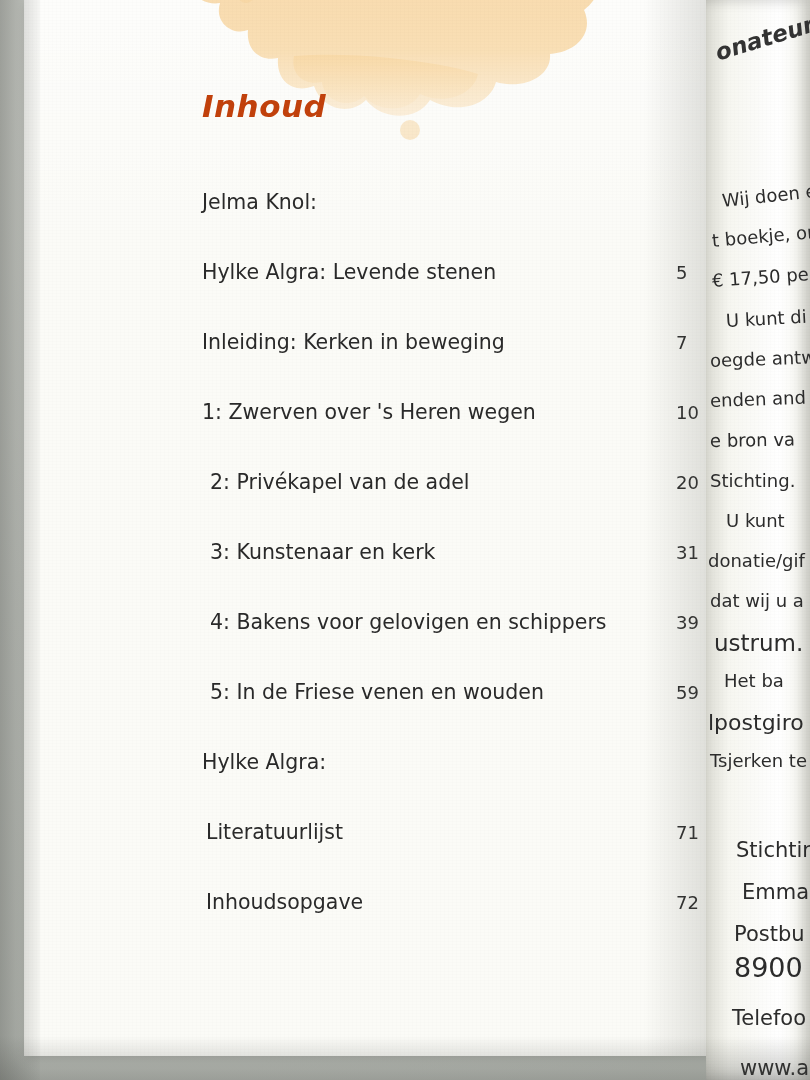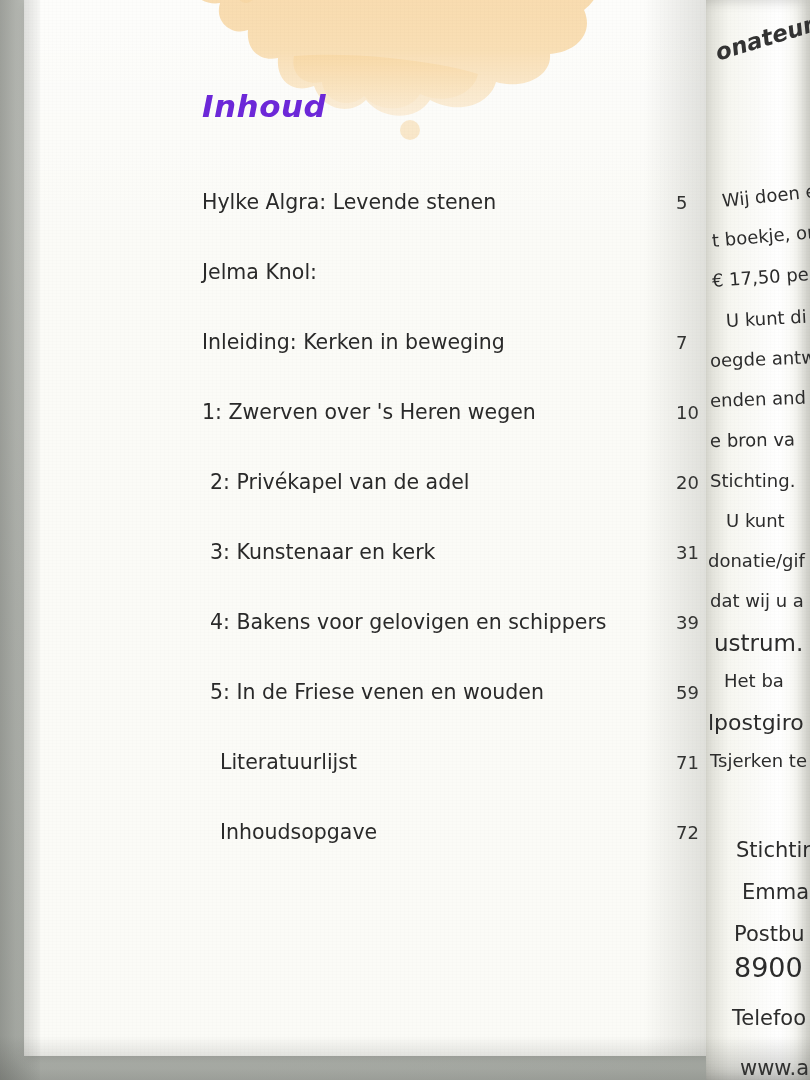--- a/index.html
+++ b/index.html
@@ -69,21 +69,21 @@
   }
 
   .inhoud-title {
     position: absolute;
     left: 178px;
     top: 88px;
     font-family: "DejaVu Sans", sans-serif;
     font-size: 31px;
     font-style: italic;
     font-weight: bold;
-    color: #6d28d9;
+    color: #c2410c;
     letter-spacing: 0.5px;
   }
 
   .toc {
     position: absolute;
     left: 0;
     top: 178px;
     width: 690px;
   }
   .toc-row {
@@ -94,21 +94,21 @@
     position: absolute;
     left: 178px;
     top: 12px;
     font-family: "DejaVu Sans", sans-serif;
     font-size: 20.5px;
     color: #2a2a2a;
     white-space: nowrap;
   }
   .toc-label.indent-1 { left: 178px; }
   .toc-label.indent-2 { left: 186px; }
-  .toc-label.indent-3 { left: 196px; }
+  .toc-label.indent-3 { left: 182px; }
   .toc-page {
     position: absolute;
     left: 652px;
     top: 14px;
     font-family: "DejaVu Sans", sans-serif;
     font-size: 18px;
     color: #2a2a2a;
     text-align: left;
     white-space: nowrap;
   }
@@ -181,30 +181,30 @@
       <circle cx="236" cy="160" r="10" fill="#f3b758" opacity="0.40"></circle>
     </svg>
 
     <div class="lightwash"></div>
 
     <div class="inhoud-title">Inhoud</div>
 
     <div class="toc">
 
       <div class="toc-row">
+        <span class="toc-label indent-1">Jelma Knol:</span>
+        <span class="toc-page"></span>
+      </div>
+
+      <div class="toc-row">
         <span class="toc-label indent-1">Hylke Algra: Levende stenen</span>
         <span class="toc-page">5</span>
       </div>
 
       <div class="toc-row">
-        <span class="toc-label indent-1">Jelma Knol:</span>
-        <span class="toc-page"></span>
-      </div>
-
-      <div class="toc-row">
         <span class="toc-label indent-1">Inleiding: Kerken in beweging</span>
         <span class="toc-page">7</span>
       </div>
 
       <div class="toc-row">
         <span class="toc-label indent-1">1: Zwerven over 's Heren wegen</span>
         <span class="toc-page">10</span>
       </div>
 
       <div class="toc-row">
@@ -220,20 +220,24 @@
       <div class="toc-row">
         <span class="toc-label indent-2">4: Bakens voor gelovigen en schippers</span>
         <span class="toc-page">39</span>
       </div>
 
       <div class="toc-row">
         <span class="toc-label indent-2">5: In de Friese venen en wouden</span>
         <span class="toc-page">59</span>
       </div>
 
+      <div class="toc-row">
+        <span class="toc-label indent-1">Hylke Algra:</span>
+        <span class="toc-page"></span>
+      </div>
 
 
       <div class="toc-row">
         <span class="toc-label indent-3">Literatuurlijst</span>
         <span class="toc-page">71</span>
       </div>
 
       <div class="toc-row">
         <span class="toc-label indent-3">Inhoudsopgave</span>
         <span class="toc-page">72</span>

